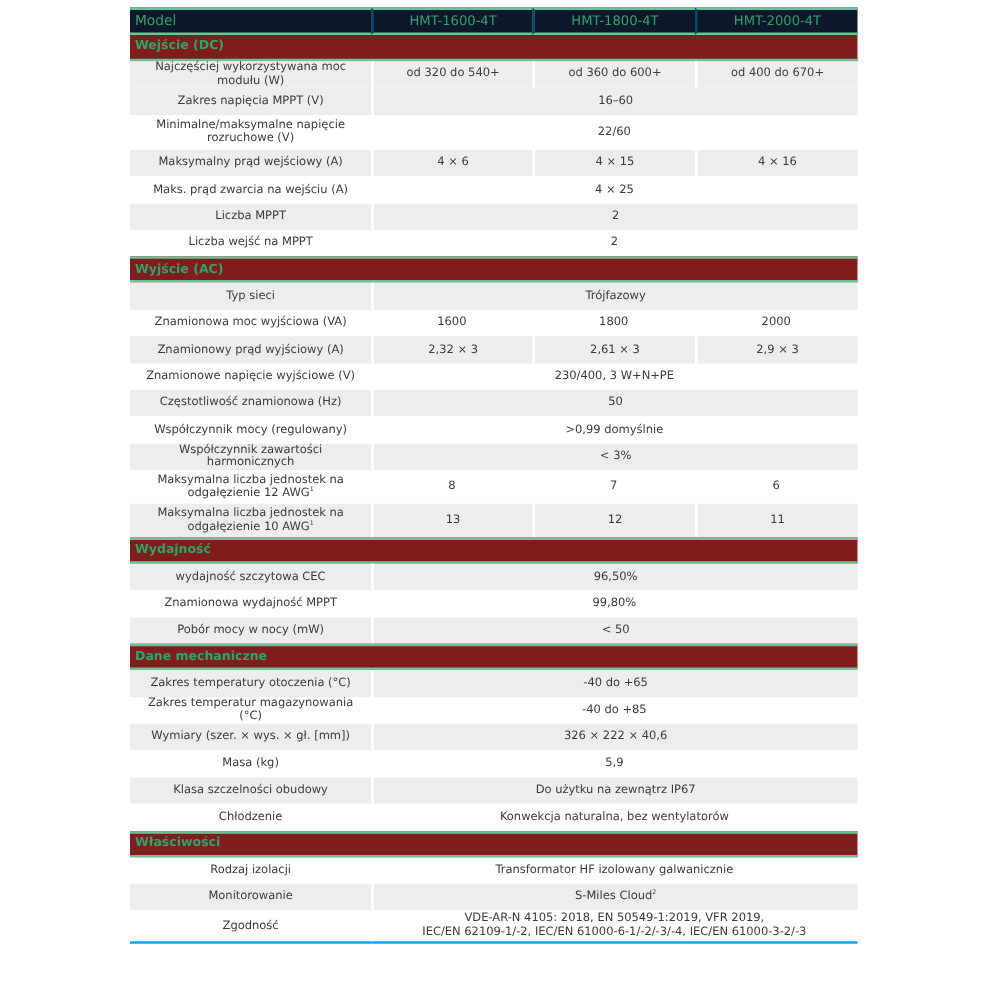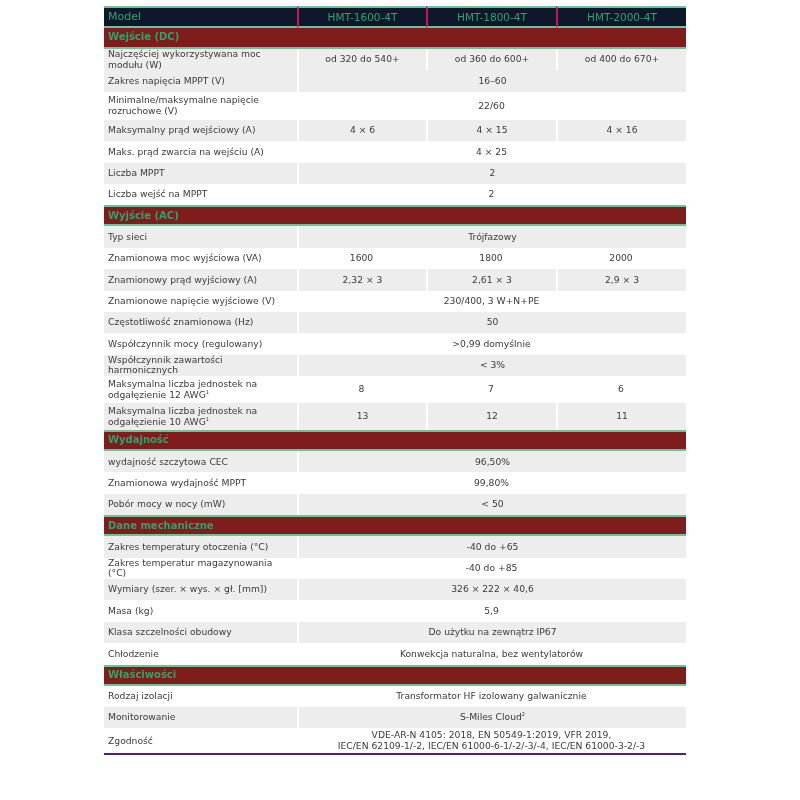--- a/index.html
+++ b/index.html
@@ -3,34 +3,34 @@
 <meta charset="utf-8">
 <style>
   html, body { margin: 0; padding: 0; background: #ffffff; }
   body { width: 800px; height: 800px; position: relative; overflow: hidden;
          font-family: "DejaVu Sans", sans-serif; color: #3a3a3a; }
   .sheet { position: absolute; left: 104px; top: 6px; width: 582px; }
   table { border-collapse: separate; border-spacing: 0; width: 582px; table-layout: fixed; }
   col.c0 { width: 193px; } col.c1 { width: 129px; } col.c2 { width: 130px; } col.c3 { width: 130px; }
   td, th { font-size: 9.2px; line-height: 10.5px; padding: 0 4px; height: 21.4px; vertical-align: middle;
            box-sizing: border-box; }
-  td.label { text-align: left; padding-left: 4px; }
+  td.label { text-align: center; padding-left: 4px; }
   td.val { text-align: center; }
   tr.head th { background: #0f172a; color: #2ea36c; font-weight: normal; font-size: 10.5px;
                border-top: 2px solid #6cc39a; border-bottom: 2px solid #6cc39a; height: 22px; }
   tr.head th.model { text-align: left; padding-left: 4px; font-size: 11px; }
-  tr.head th + th { border-left: 2px solid #be185d; }
+  tr.head th + th { border-left: 2px solid #0c4a6e; }
   tr.section td { color: #2ea36c; font-weight: bold; font-size: 10px; background: #7f1d1d;
                   border-bottom: 2px solid #6cc39a; height: 21px; }
   tr.section.topline td { border-top: 2px solid #6cc39a; }
   tr.gray td { background: #ededed; }
   tr.gray td + td { border-left: 2px solid #ffffff; }
   tr.white td { background: #ffffff; }
   tr.tall td { height: 28px; }
-  tr.last td { border-bottom: 2px solid #4c1d95; margin-top: 31px; }
+  tr.last td { border-bottom: 2px solid #0ea5e9; margin-top: 31px; }
   tr.tall2 td { height: 27px; }
   sup { font-size: 5px; line-height: 0; vertical-align: 4px; }
 </style>
 </head>
 <body>
 
 <div class="sheet">
 <table>
   <colgroup>
         <col class="c0">

